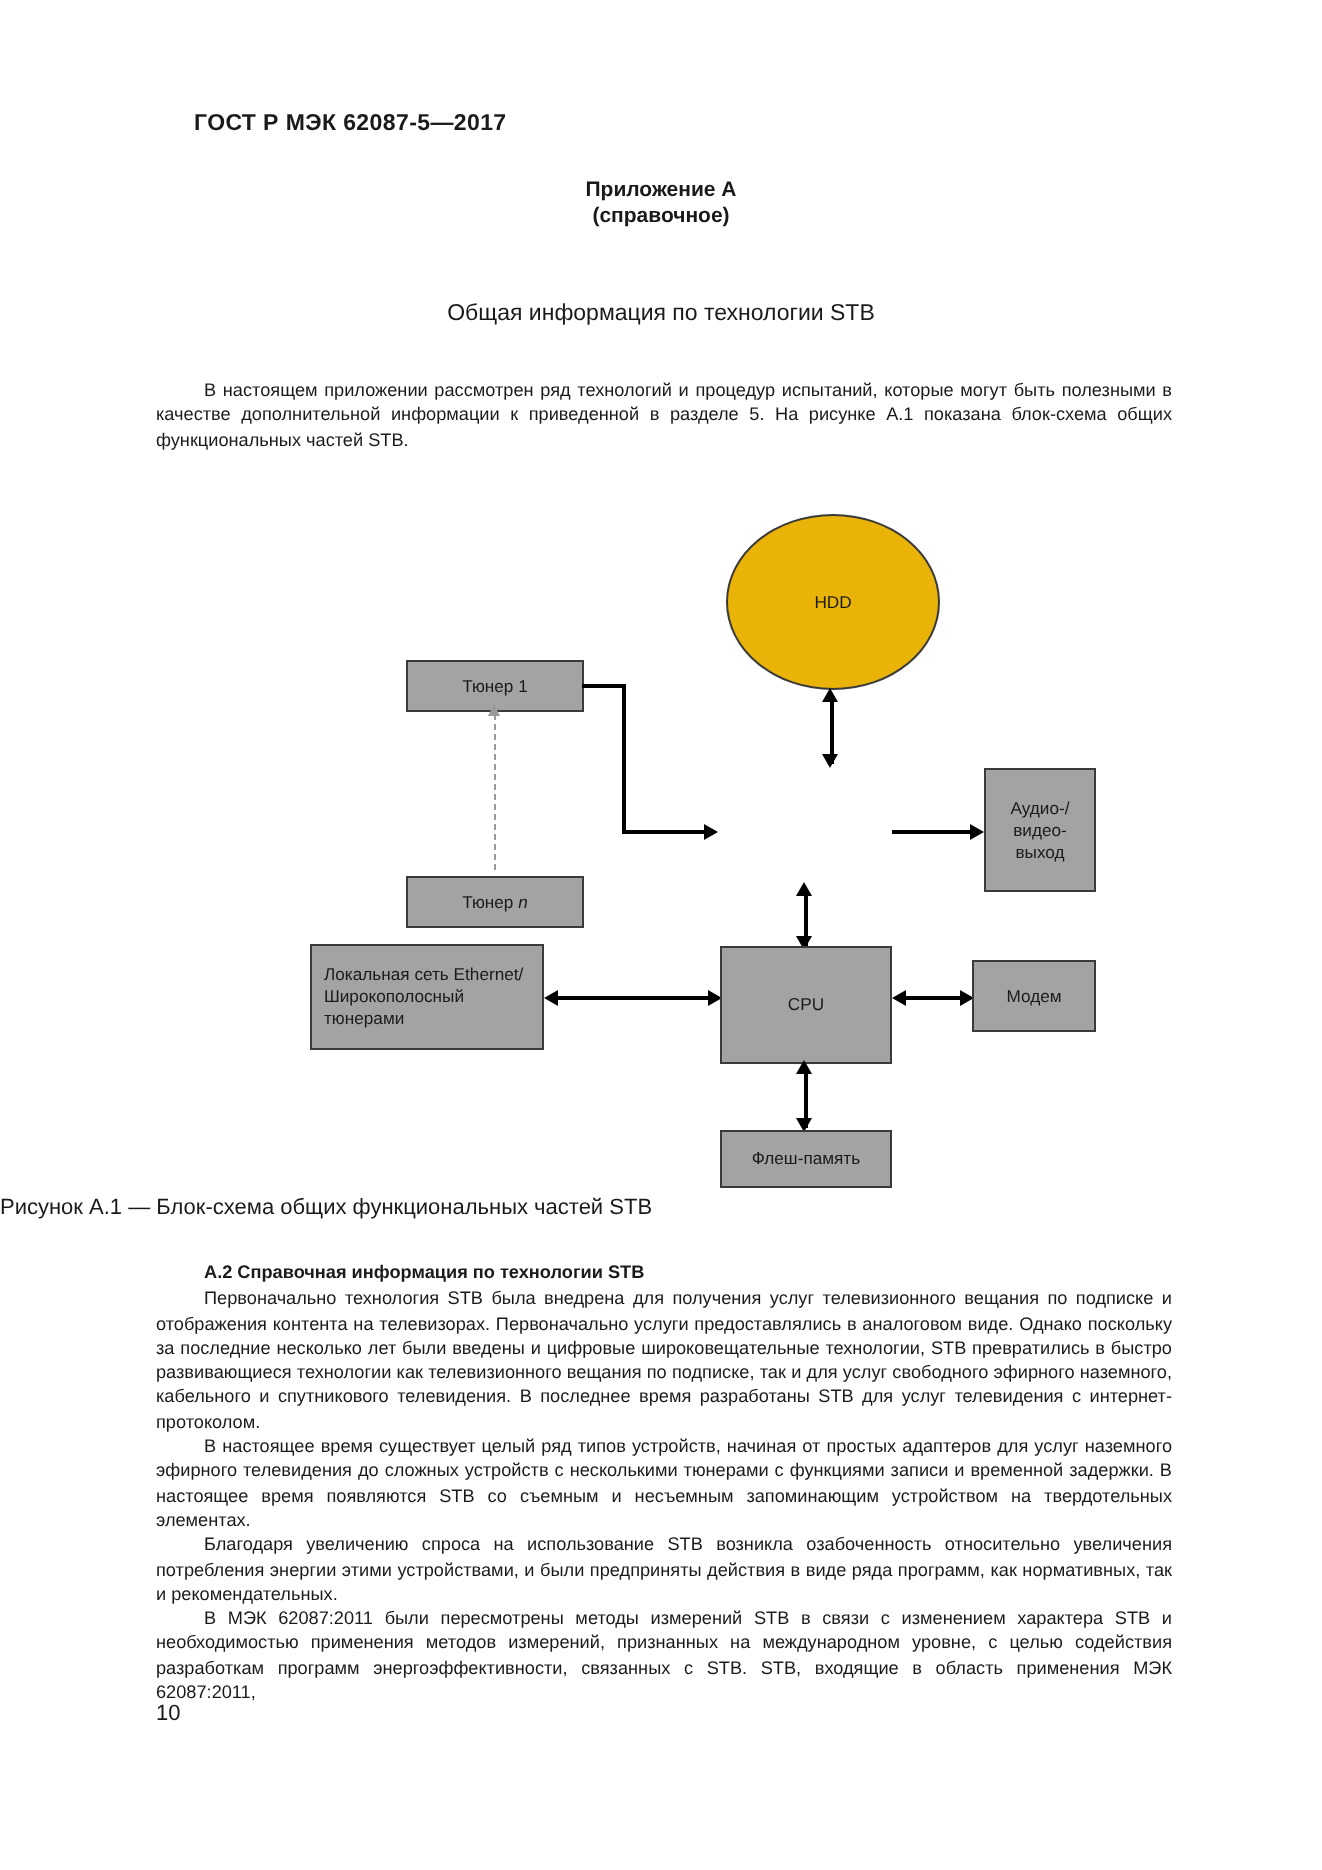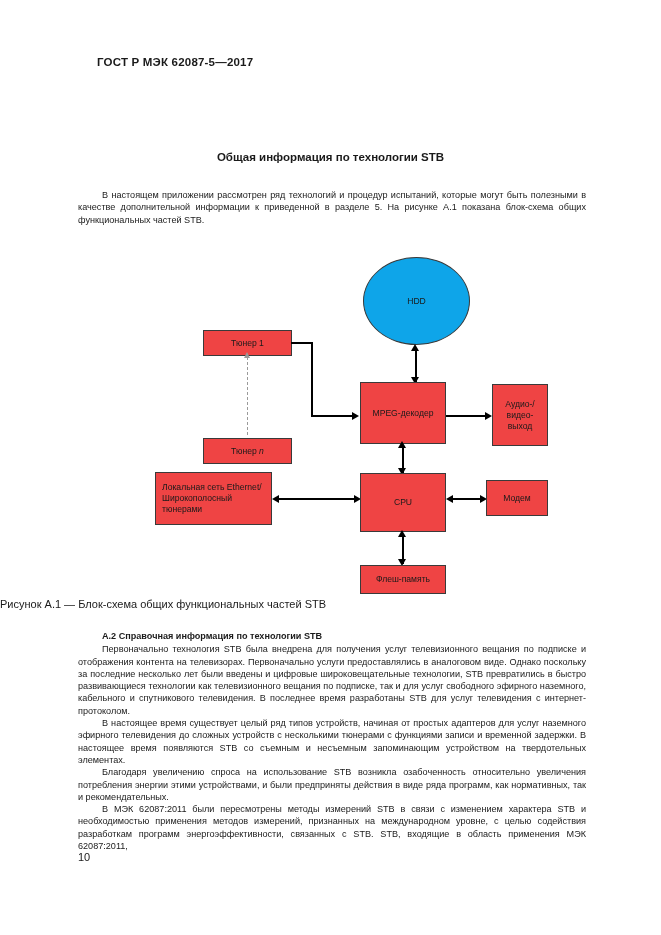--- a/index.html
+++ b/index.html
@@ -44,21 +44,21 @@
   }
   .appendix-sub {
     font-weight: bold;
   }
   .section-title {
     position: absolute;
     left: 0; top: 151px;
     width: 661px;
     text-align: center;
     font-size: 11.5px;
-    font-weight: bold;
+    font-weight: normal;
   }
 
   
   .textblock {
     position: absolute;
     left: 78px;
     width: 508px;
     font-size: 9.1px;
     line-height: 12.3px;
     text-align: justify;
@@ -81,40 +81,40 @@
   
   .figure {
     position: absolute;
     left: 0; top: 252px;
     width: 661px;
     height: 370px;
   }
   .fig-box {
     position: absolute;
     border: 1px solid #3a3a3a;
-    background: #ef4444;
+    background: #a3a3a3;
     box-sizing: border-box;
     display: flex;
     align-items: center;
     justify-content: center;
     font-size: 8.6px;
     line-height: 11px;
     text-align: center;
     color: #1a1a1a;
   }
   .fig-box.left-align {
     justify-content: flex-start;
     text-align: left;
     padding: 4px 6px;
   }
   .fig-circle {
     position: absolute;
     border: 1px solid #3a3a3a;
     border-radius: 50%;
-    background: #0ea5e9;
+    background: #eab308;
     box-sizing: border-box;
     display: flex;
     align-items: center;
     justify-content: center;
     font-size: 8.6px;
   }
 
   
   .ln {
     position: absolute;
@@ -172,20 +172,24 @@
     font-size: 11px;
   }
 </style>
 </head>
 <body>
 
 <div class="page">
 
   <div class="doc-header">ГОСТ Р МЭК 62087-5—2017</div>
 
+  <div class="appendix-title">
+    <div>Приложение А</div>
+    <div class="appendix-sub">(справочное)</div>
+  </div>
 
   <div class="section-title">Общая информация по технологии STB</div>
 
   <div class="textblock" id="block-a1">
     <p class="para">В настоящем приложении рассмотрен ряд технологий и процедур испытаний, которые могут быть полезными в качестве дополнительной информации к приведенной в разделе 5. На рисунке А.1 показана блок-схема общих функциональных частей STB.</p>
   </div>
 
   <div class="figure">
 
     <div class="fig-circle" style="left:363px; top:5px; width:107px; height:88px;">
@@ -205,23 +209,20 @@
 
     <div class="fig-box" style="left:203px; top:186px; width:89px; height:26px;">
       <span><span>Тюнер </span><i>n</i></span>
     </div>
 
     <div class="ln ln-h" style="left:291px; top:90px; width:22px;"></div>
     <div class="ln ln-v" style="left:311px; top:90px; height:74px;"></div>
     <div class="ln ln-h" style="left:311px; top:163px; width:44px;"></div>
     <div class="arrow arrow-r" style="left:352px; top:160px;"></div>
 
-    <div class="fig-box" style="left:360px; top:130px; width:86px; height:62px;">
-      <span>MPEG-декодер</span>
-    </div>
 
     <div class="ln ln-h" style="left:446px; top:163px; width:42px;"></div>
     <div class="arrow arrow-r" style="left:485px; top:160px;"></div>
 
     <div class="fig-box" style="left:492px; top:132px; width:56px; height:62px;">
       <span>
         <span>Аудио-/</span><br>
         <span>видео-</span><br>
         <span>выход</span>
       </span>

